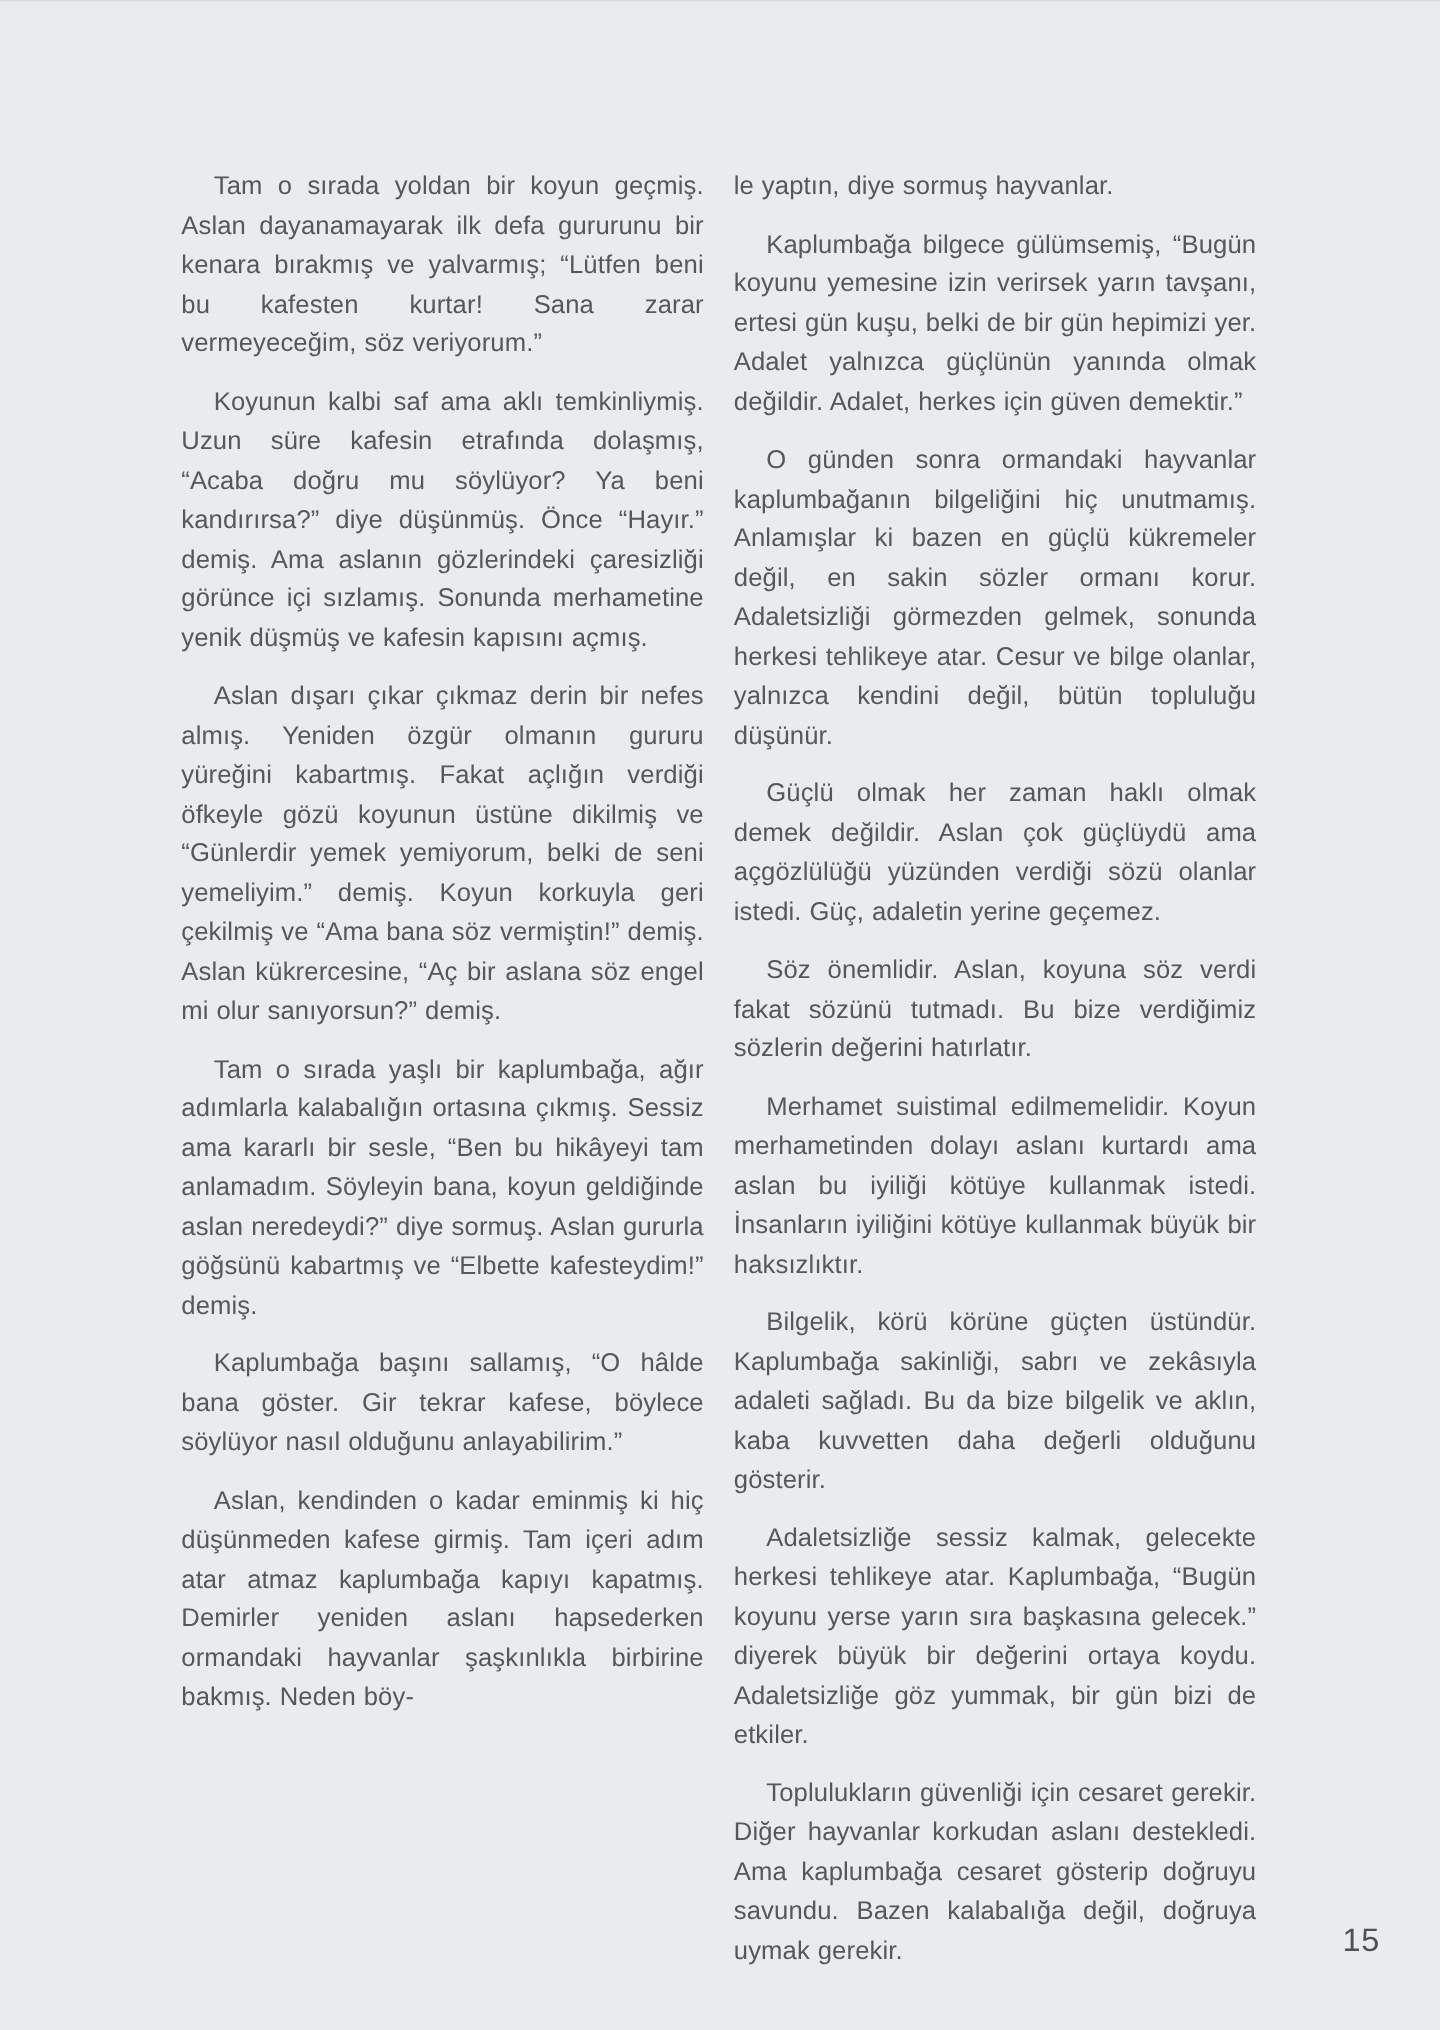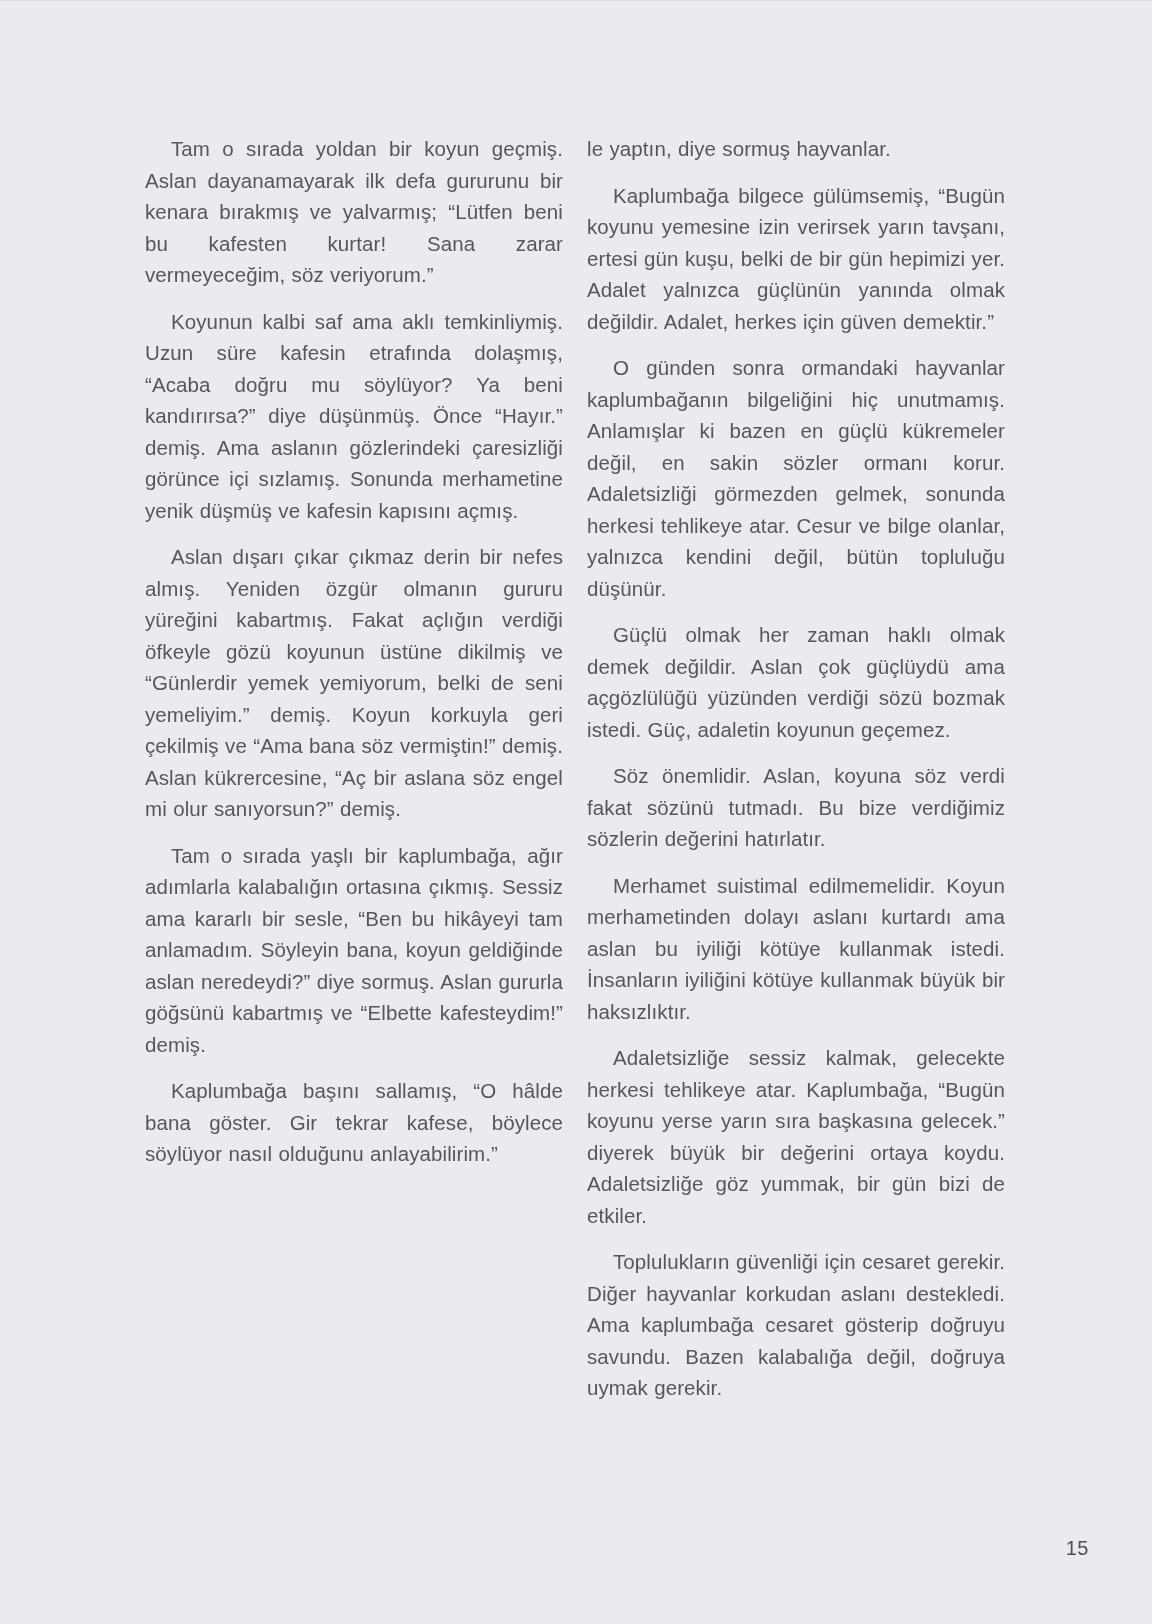--- a/index.html
+++ b/index.html
@@ -41,44 +41,46 @@
     letter-spacing: 0.1px;
     word-spacing: 0.5px;
     hyphens: none;
   }
   .para.no-indent {
     text-indent: 0;
   }
   .page-number {
     position: absolute;
     top: 1536px;
-    right: 63px;
-    font-size: 20px;
+    right: 48px;
+    font-size: 26px;
     font-weight: 300;
     color: #4e5054;
     letter-spacing: 0.5px;
   }
 </style>
 </head>
 <body>
 
 <div class="page" style="background: rgb(233, 235, 238); color: rgb(85, 87, 91);">
   <div class="text-block">
     <div class="column">
         <p class="para">Tam o sırada yoldan bir koyun geçmiş. Aslan dayanamayarak ilk defa gururunu bir kenara bırakmış ve yalvarmış; “Lütfen beni bu kafesten kurtar! Sana zarar vermeyeceğim, söz veriyorum.”</p>
         <p class="para">Koyunun kalbi saf ama aklı temkinliymiş. Uzun süre kafesin etrafında dolaşmış, “Acaba doğru mu söylüyor? Ya beni kandırırsa?” diye düşünmüş. Önce “Hayır.” demiş. Ama aslanın gözlerindeki çaresizliği görünce içi sızlamış. Sonunda merhametine yenik düşmüş ve kafesin kapısını açmış.</p>
         <p class="para">Aslan dışarı çıkar çıkmaz derin bir nefes almış. Yeniden özgür olmanın gururu yüreğini kabartmış. Fakat açlığın verdiği öfkeyle gözü koyunun üstüne dikilmiş ve “Günlerdir yemek yemiyorum, belki de seni yemeliyim.” demiş. Koyun korkuyla geri çekilmiş ve “Ama bana söz vermiştin!” demiş. Aslan kükrercesine, “Aç bir aslana söz engel mi olur sanıyorsun?” demiş.</p>
         <p class="para">Tam o sırada yaşlı bir kaplumbağa, ağır adımlarla kalabalığın ortasına çıkmış. Sessiz ama kararlı bir sesle, “Ben bu hikâyeyi tam anlamadım. Söyleyin bana, koyun geldiğinde aslan neredeydi?” diye sormuş. Aslan gururla göğsünü kabartmış ve “Elbette kafesteydim!” demiş.</p>
         <p class="para">Kaplumbağa başını sallamış, “O hâlde bana göster. Gir tekrar kafese, böylece söylüyor nasıl olduğunu anlayabilirim.”</p>
+        <p class="para">Aslan, kendinden o kadar eminmiş ki hiç düşünmeden kafese girmiş. Tam içeri adım atar atmaz kaplumbağa kapıyı kapatmış. Demirler yeniden aslanı hapsederken ormandaki hayvanlar şaşkınlıkla birbirine bakmış. Neden böy-</p>
       </div>
     <div class="column">
         <p class="para no-indent">le yaptın, diye sormuş hayvanlar.</p>
         <p class="para">Kaplumbağa bilgece gülümsemiş, “Bugün koyunu yemesine izin verirsek yarın tavşanı, ertesi gün kuşu, belki de bir gün hepimizi yer. Adalet yalnızca güçlünün yanında olmak değildir. Adalet, herkes için güven demektir.”</p>
         <p class="para">O günden sonra ormandaki hayvanlar kaplumbağanın bilgeliğini hiç unutmamış. Anlamışlar ki bazen en güçlü kükremeler değil, en sakin sözler ormanı korur. Adaletsizliği görmezden gelmek, sonunda herkesi tehlikeye atar. Cesur ve bilge olanlar, yalnızca kendini değil, bütün topluluğu düşünür.</p>
-        <p class="para">Güçlü olmak her zaman haklı olmak demek değildir. Aslan çok güçlüydü ama açgözlülüğü yüzünden verdiği sözü bozmak istedi. Güç, adaletin koyunun geçemez.</p>
+        <p class="para">Güçlü olmak her zaman haklı olmak demek değildir. Aslan çok güçlüydü ama açgözlülüğü yüzünden verdiği sözü olanlar istedi. Güç, adaletin yerine geçemez.</p>
         <p class="para">Söz önemlidir. Aslan, koyuna söz verdi fakat sözünü tutmadı. Bu bize verdiğimiz sözlerin değerini hatırlatır.</p>
         <p class="para">Merhamet suistimal edilmemelidir. Koyun merhametinden dolayı aslanı kurtardı ama aslan bu iyiliği kötüye kullanmak istedi. İnsanların iyiliğini kötüye kullanmak büyük bir haksızlıktır.</p>
+        <p class="para">Bilgelik, körü körüne güçten üstündür. Kaplumbağa sakinliği, sabrı ve zekâsıyla adaleti sağladı. Bu da bize bilgelik ve aklın, kaba kuvvetten daha değerli olduğunu gösterir.</p>
         <p class="para">Adaletsizliğe sessiz kalmak, gelecekte herkesi tehlikeye atar. Kaplumbağa, “Bugün koyunu yerse yarın sıra başkasına gelecek.” diyerek büyük bir değerini ortaya koydu. Adaletsizliğe göz yummak, bir gün bizi de etkiler.</p>
         <p class="para">Toplulukların güvenliği için cesaret gerekir. Diğer hayvanlar korkudan aslanı destekledi. Ama kaplumbağa cesaret gösterip doğruyu savundu. Bazen kalabalığa değil, doğruya uymak gerekir.</p>
       </div>
   </div>
   <div class="page-number">15</div>
 </div>
 
 </body></html>

